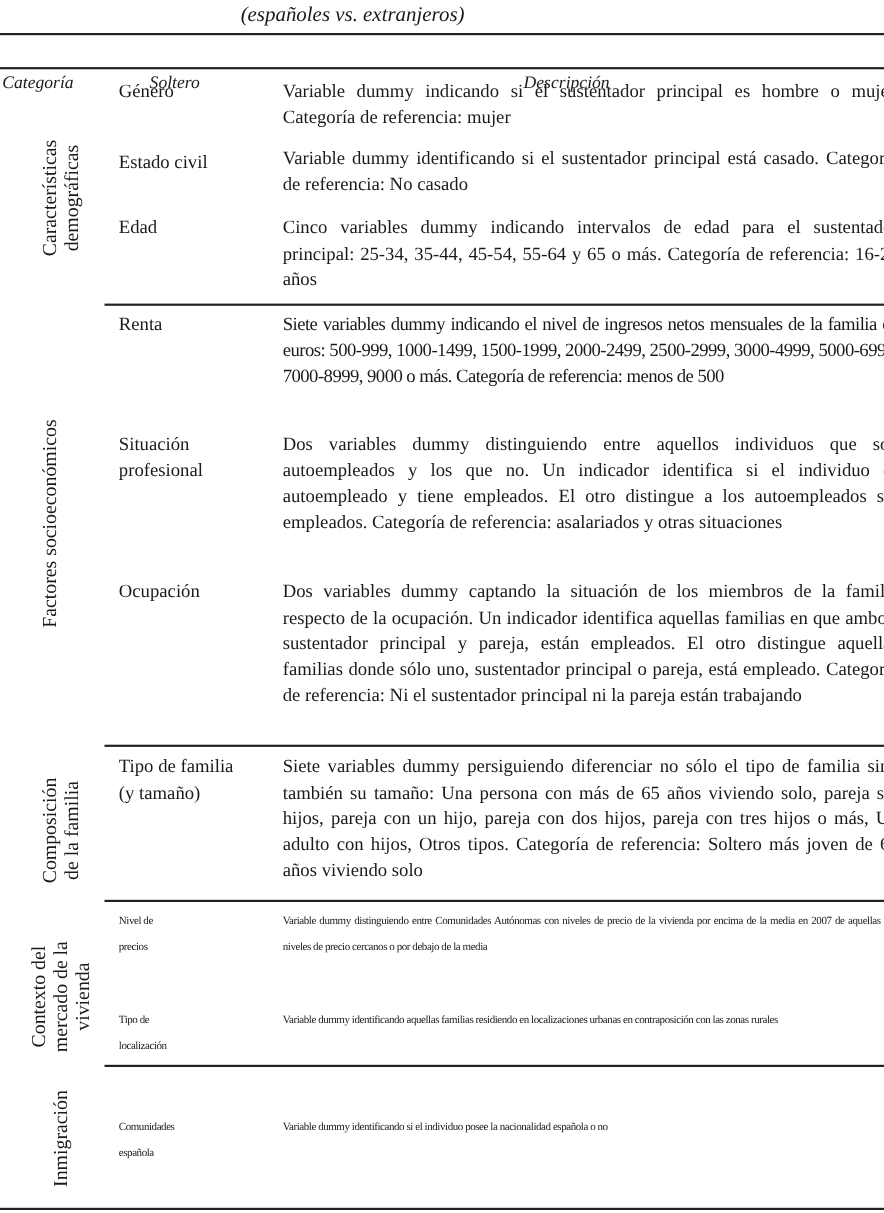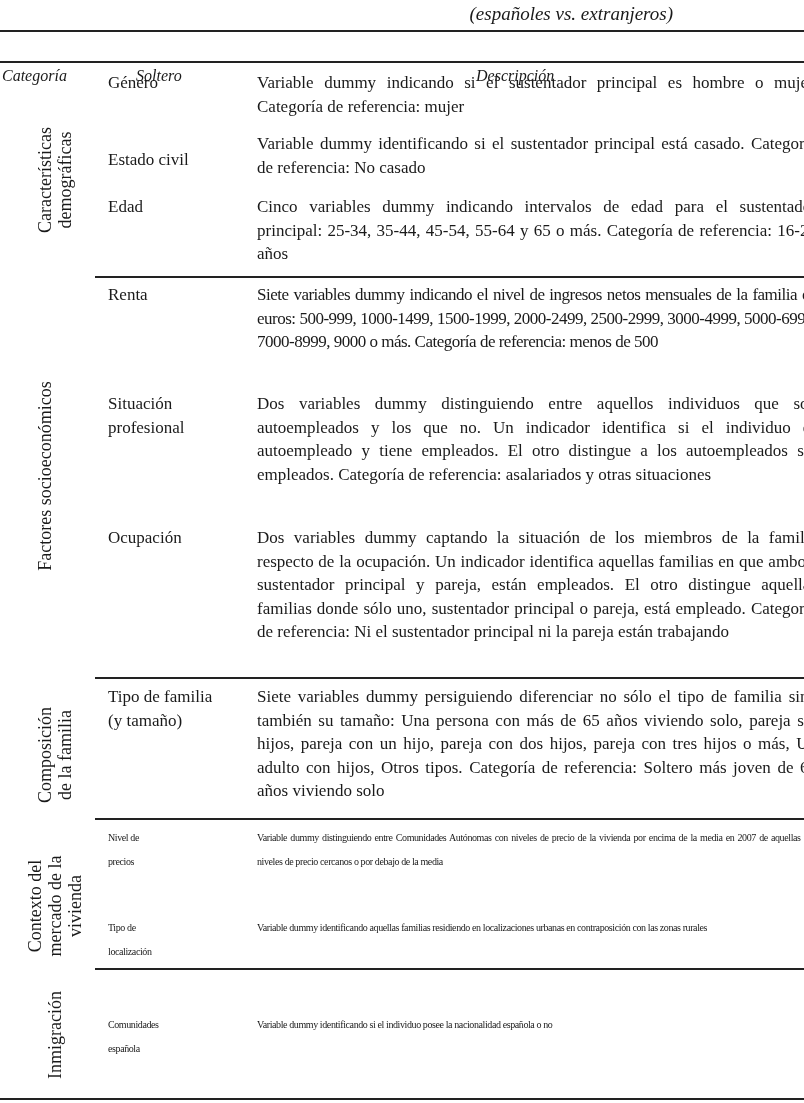--- a/index.html
+++ b/index.html
@@ -2,22 +2,22 @@
 <html><head>
 <meta charset="utf-8">
 <style>
   html, body { margin: 0; padding: 0; background: #ffffff; }
   body {
     width: 804px; height: 1103px; position: relative; overflow: hidden;
     font-family: "Liberation Serif", "DejaVu Serif", serif;
     color: #1a1a1a;
   }
   .caption {
-    position: absolute; left: 0; top: 2px; width: 641px; text-align: right;
-    font-style: italic; font-size: 19px; line-height: 24px; margin-left: 32px;
+    position: absolute; left: 0; top: 2px; width: 641px; text-align: center;
+    font-style: italic; font-size: 19px; line-height: 24px;
   }
   .rule { position: absolute; height: 1.5px; background: #222; right: 0; }
   .rule.full { left: 0; }
   .rule.part { left: 95px; }
   .hdr { position: absolute; top: 24px; font-style: italic; font-size: 16px; line-height: 20px; margin-top: 42px; }
   .cat-label {
     position: absolute; font-size: 18px; line-height: 20px; text-align: center;
     transform: rotate(-90deg); transform-origin: center center; white-space: nowrap;
   }
   .var {
@@ -46,21 +46,21 @@
 <div class="hdr" style="left:2px;">Categoría</div>
 <div class="hdr" style="left:136px;">Soltero</div>
 <div class="hdr" style="left:476px;">Descripción</div>
 
 <div class="cat-label" style="left:-25px; top:160px; width:160px;">
   <div>Características</div>
   <div>demográficas</div>
 </div>
 <div class="var" style="top:71px;">Género</div>
 <div class="desc" style="top:71px;">Variable dummy indicando si el sustentador principal es hombre o mujer. Categoría de referencia: mujer</div>
-<div class="var" style="top:148px;">Estado civil</div>
+<div class="var" style="top:136px;">Estado civil</div>
 <div class="desc" style="top:132px;">Variable dummy identificando si el sustentador principal está casado. Categoría de referencia: No casado</div>
 <div class="var" style="top:195px;">Edad</div>
 <div class="desc" style="top:195px;">Cinco variables dummy indicando intervalos de edad para el sustentador principal: 25-34, 35-44, 45-54, 55-64 y 65 o más. Categoría de referencia: 16-24 años</div>
 
 <div class="cat-label" style="left:-75px; top:466px; width:240px;">
   <div>Factores socioeconómicos</div>
 </div>
 <div class="var" style="top:283px;">Renta</div>
 <div class="desc narrow" style="top:283px;">Siete variables dummy indicando el nivel de ingresos netos mensuales de la familia en euros: 500-999, 1000-1499, 1500-1999, 2000-2499, 2500-2999, 3000-4999, 5000-6999, 7000-8999, 9000 o más. Categoría de referencia: menos de 500</div>
 <div class="var" style="top:392px;">

